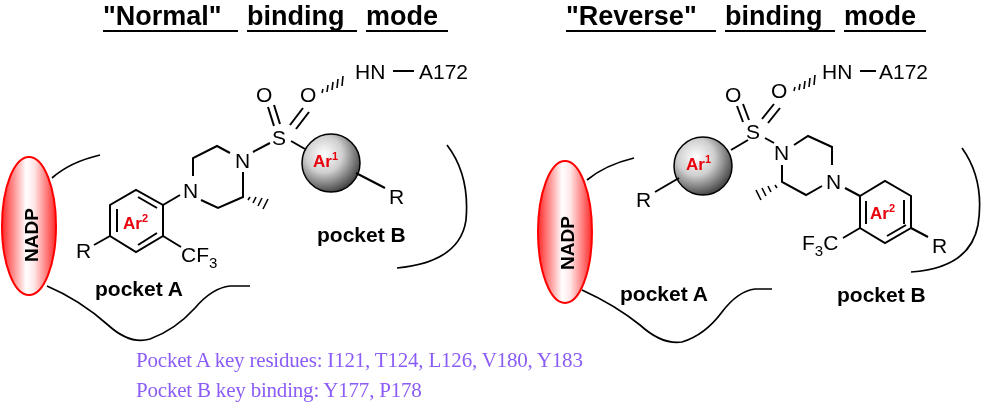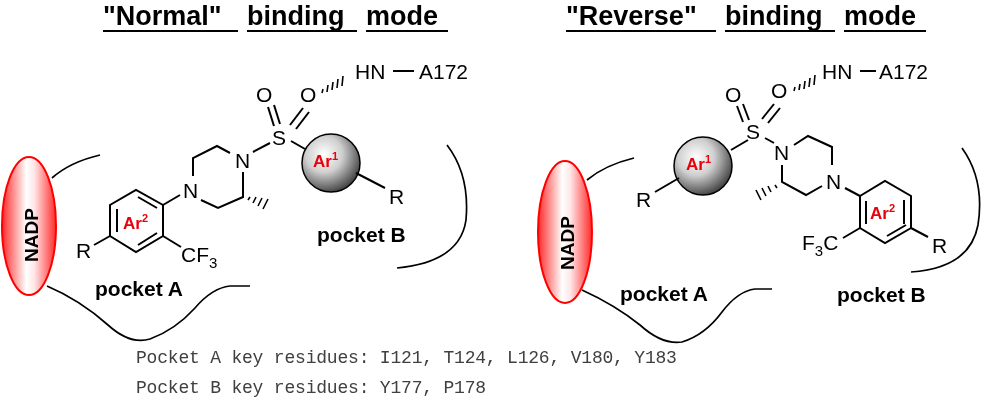--- a/index.html
+++ b/index.html
@@ -8,21 +8,21 @@
   .title { font-family: "Liberation Sans", sans-serif; font-weight: bold; font-size: 27px; fill: #000; }
   .atom { font-family: "Liberation Sans", sans-serif; font-size: 21px; fill: #000; }
   .sub { font-family: "Liberation Sans", sans-serif; font-size: 15px; fill: #000; }
   .arlabel { font-family: "Liberation Sans", sans-serif; font-weight: bold; font-size: 17px; fill: #e8000b; }
   .arsup { font-family: "Liberation Sans", sans-serif; font-weight: bold; font-size: 11px; fill: #e8000b; }
   .pocket { font-family: "Liberation Sans", sans-serif; font-weight: bold; font-size: 21px; fill: #000; }
   .nadp { font-family: "Liberation Sans", sans-serif; font-weight: bold; font-size: 19px; fill: #000; }
   .bond { stroke: #000; stroke-width: 2; fill: none; }
   .curve { stroke: #000; stroke-width: 1.7; fill: none; }
   .hash { stroke: #000; stroke-width: 1.6; }
-  .footer { position: absolute; left: 136px; font-size: 18px; color: #404040; font-family: Liberation Mono, monospace; white-space: nowrap; letter-spacing: -0.2px; }
+  .footer { position: absolute; left: 136px; font-size: 21px; color: #8b5cf6; font-family: Liberation Serif, serif; white-space: nowrap; letter-spacing: -0.2px; }
 </style>
 </head>
 <body>
 
 <svg width="984" height="411" viewBox="0 0 984 411">
   <defs>
     <radialGradient id="sphereGrad" cx="0.38" cy="0.35" r="0.7">
       <stop offset="0" stop-color="#ffffff"></stop>
       <stop offset="0.45" stop-color="#cfcfcf"></stop>
       <stop offset="1" stop-color="#3a3a3a"></stop>
@@ -179,13 +179,13 @@
     <text class="atom" x="932" y="253">R</text>
     <line class="bond" x1="860" y1="228" x2="843" y2="238"></line>
     <text x="802" y="250"><tspan class="atom">F</tspan><tspan class="sub" dy="6">3</tspan><tspan class="atom" dy="-6">C</tspan></text>
 
     <text class="pocket" x="620" y="301">pocket A</text>
     <text class="pocket" x="837" y="302">pocket B</text>
   </g>
 </svg>
 
 <div class="footer" style="top:348px;">Pocket A key residues: I121, T124, L126, V180, Y183</div>
-<div class="footer" style="top:378px;">Pocket B key residues: Y177, P178</div>
+<div class="footer" style="top:378px;">Pocket B key binding: Y177, P178</div>
 
 </body></html>

